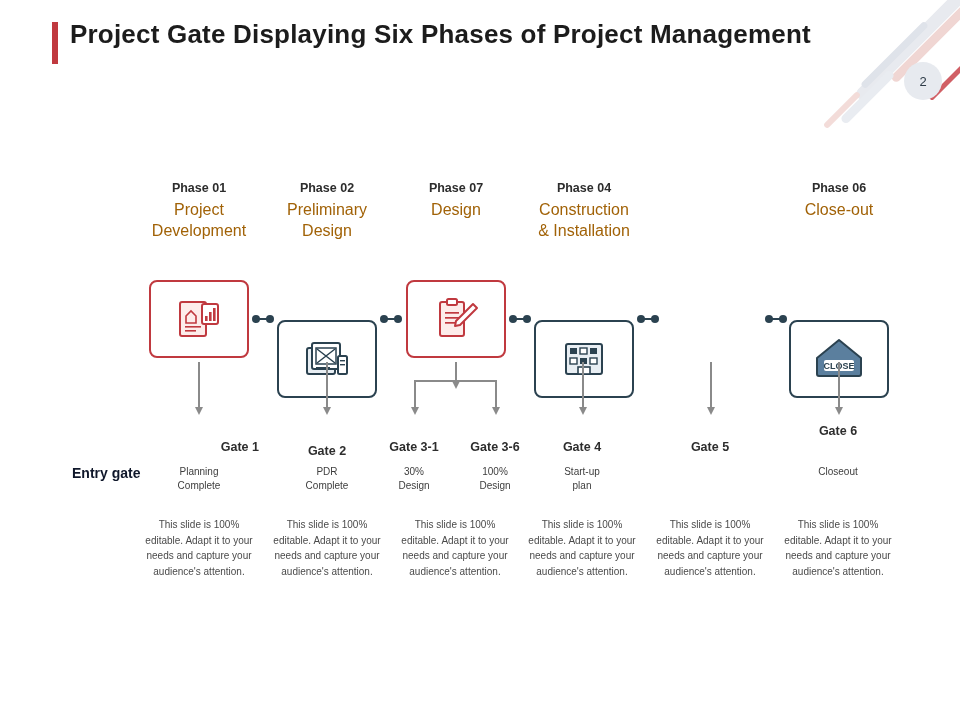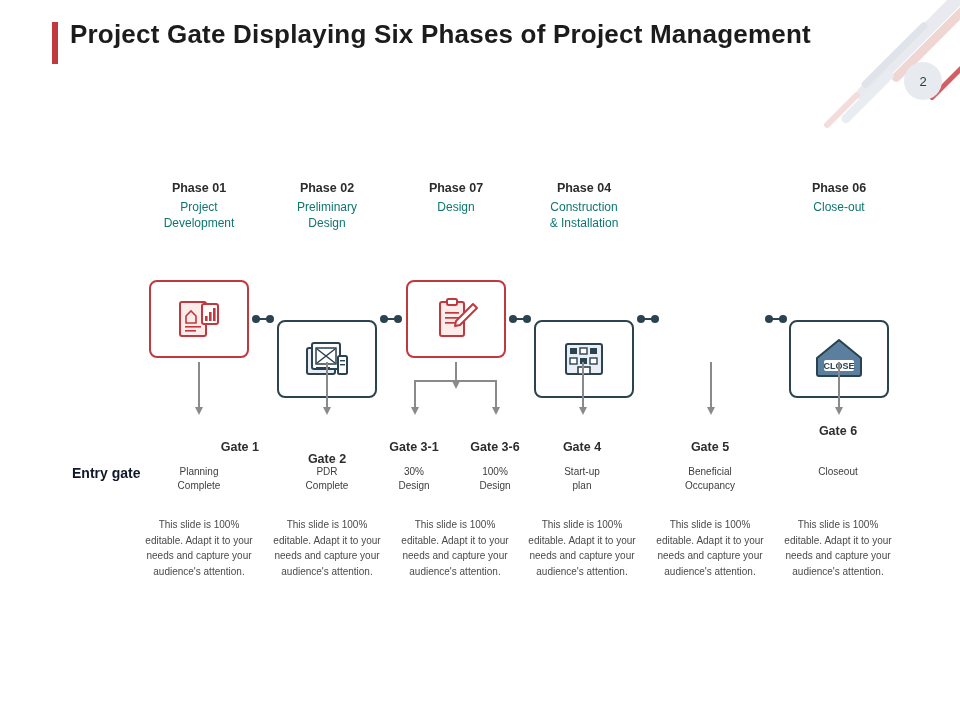--- a/index.html
+++ b/index.html
@@ -93,22 +93,22 @@
     text-align: center;
   }
 
   .phase-title {
     font-size: 12.5px;
     font-weight: bold;
     color: #2d2d2d;
     line-height: 1.35;
   }
   .phase-sub {
-    font-size: 12px;
-    color: #0f766e;
+    font-size: 16px;
+    color: #a16207;
     line-height: 1.35;
     margin-top: 2px;
     white-space: pre-line;
   }
 
   
   .icon-box {
     position: absolute;
     top: 100px;
     left: 15px;
@@ -352,41 +352,39 @@
   <div class="arrow" style="left:710px; top:182px; height:46px;"></div>
   <div class="arrow" style="left:838px; top:182px; height:46px;"></div>
 
   <div class="entry-gate">Entry gate</div>
 
   <div class="gate-title" style="left:139px; top:260px; width:120px;text-align:right;">Gate 1</div>
   <div class="gate-sub" style="left:139px; top:285px; width:120px;">Planning
 Complete</div>
   <div class="gate-body" style="left:141px; top:337px; width:116px;">This slide is 100% editable. Adapt it to your needs and capture your audience's attention.</div>
 
-  <div class="gate-title" style="left:267px; top:272px; width:120px;">Gate 2</div>
+  <div class="gate-title" style="left:267px; top:264px; width:120px;">Gate 2</div>
   <div class="gate-sub" style="left:267px; top:285px; width:120px;">PDR
 Complete</div>
   <div class="gate-body" style="left:269px; top:337px; width:116px;">This slide is 100% editable. Adapt it to your needs and capture your audience's attention.</div>
 
   <div class="gate-title" style="left:371px; top:260px; width:86px;">Gate 3-1</div>
   <div class="gate-sub" style="left:371px; top:285px; width:86px;">30%
 Design</div>
   <div class="gate-body" style="left:397px; top:337px; width:116px;">This slide is 100% editable. Adapt it to your needs and capture your audience's attention.</div>
 
   <div class="gate-title" style="left:452px; top:260px; width:86px;">Gate 3-6</div>
   <div class="gate-sub" style="left:452px; top:285px; width:86px;">100%
 Design</div>
 
   <div class="gate-title" style="left:522px; top:260px; width:120px;">Gate 4</div>
   <div class="gate-sub" style="left:522px; top:285px; width:120px;">Start-up
 plan</div>
   <div class="gate-body" style="left:524px; top:337px; width:116px;">This slide is 100% editable. Adapt it to your needs and capture your audience's attention.</div>
 
   <div class="gate-title" style="left:650px; top:260px; width:120px;">Gate 5</div>
-  <div class="gate-sub" style="left:650px; top:285px; width:120px;">Beneficial
-Occupancy</div>
   <div class="gate-body" style="left:652px; top:337px; width:116px;">This slide is 100% editable. Adapt it to your needs and capture your audience's attention.</div>
 
   <div class="gate-title" style="left:778px; top:244px; width:120px;">Gate 6</div>
   <div class="gate-sub" style="left:778px; top:285px; width:120px;">Closeout</div>
   <div class="gate-body" style="left:780px; top:337px; width:116px;">This slide is 100% editable. Adapt it to your needs and capture your audience's attention.</div>
 
 </div>
 
 </body></html>

